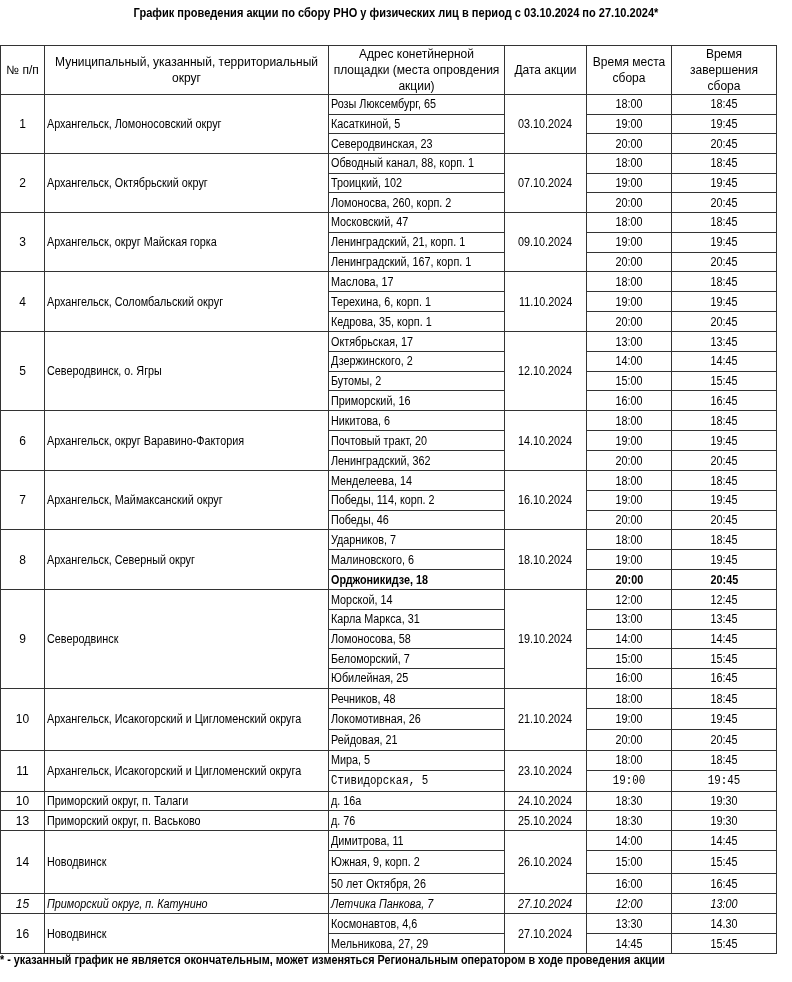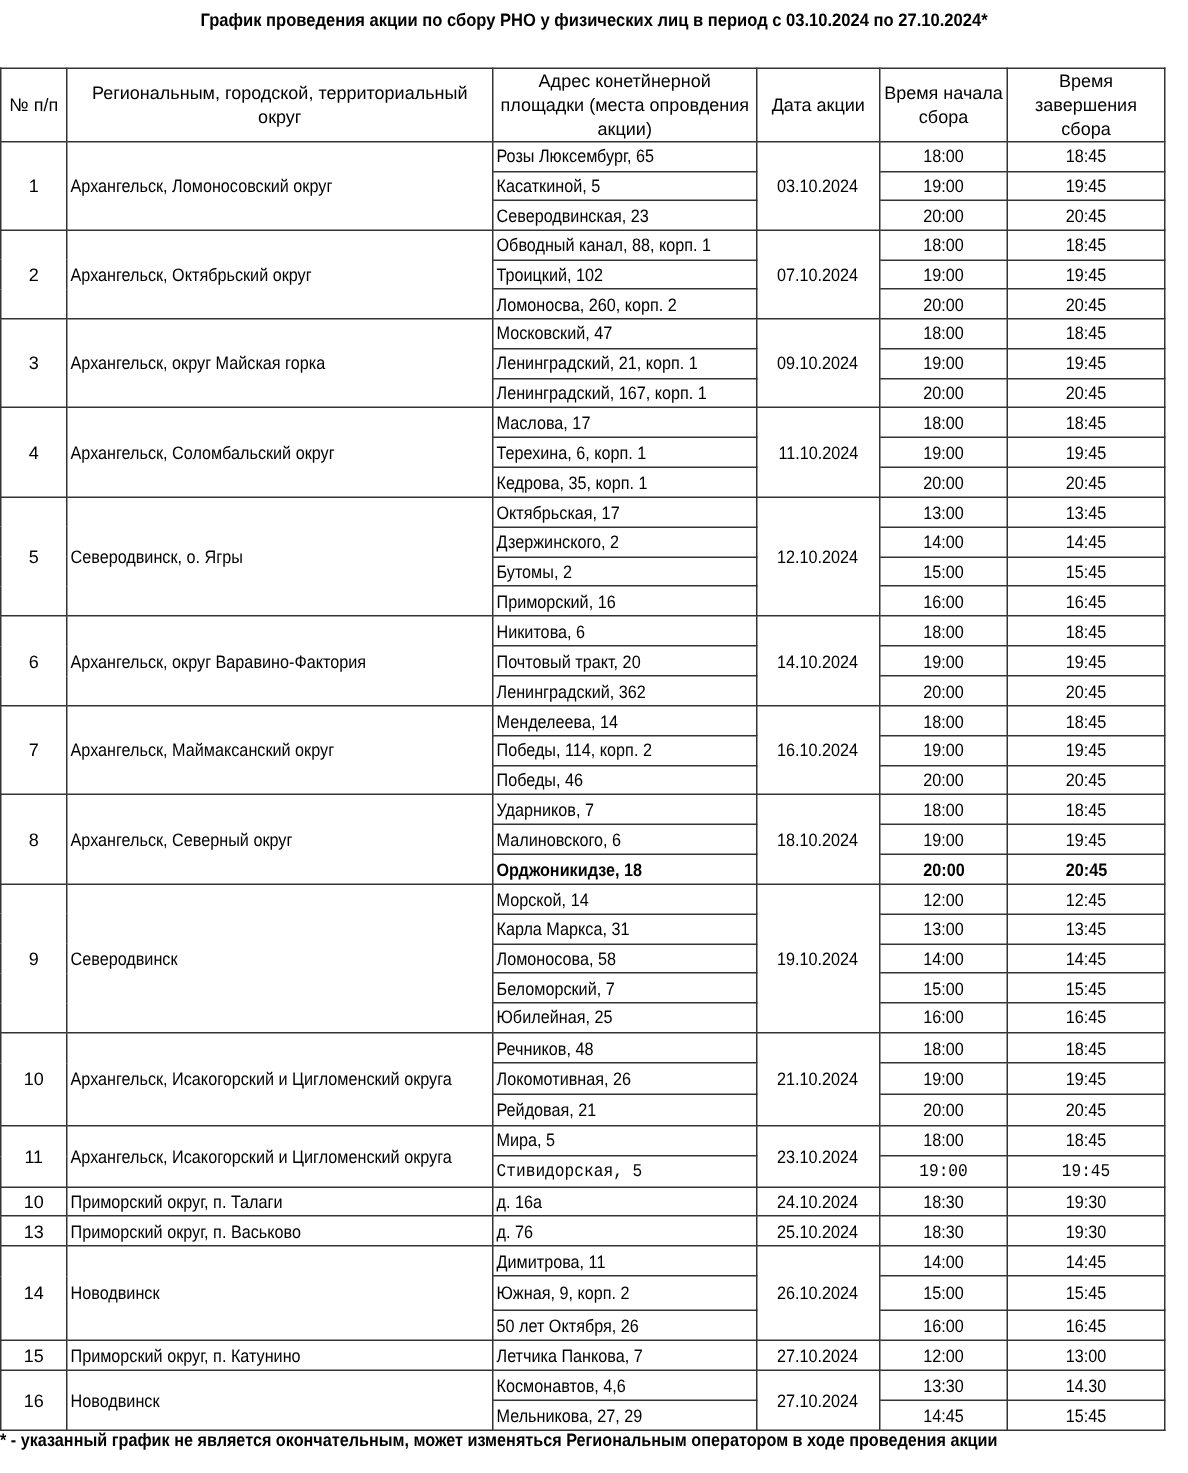--- a/index.html
+++ b/index.html
@@ -33,24 +33,24 @@
     <col class="c1">
       <col class="c2">
       <col class="c3">
       <col class="c4">
       <col class="c5">
       <col class="c6">
   </colgroup>
   <thead>
     <tr>
       <th>№ п/п</th>
-      <th>Региональным, городской, территориальный  округ</th>
+      <th>Муниципальный, указанный, территориальный  округ</th>
       <th>Адрес конетйнерной площадки (места опровдения акции)</th>
       <th>Дата акции</th>
-      <th>Время начала сбора</th>
+      <th>Время места сбора</th>
       <th>Время завершения сбора</th>
     </tr>
   </thead>
   <tbody id="tbody">
       <tr class="grp-top" style="height: 19.7px;">
         <td class="num" rowspan="3">1</td>
         <td class="left" rowspan="3"><span class="cond">Архангельск, Ломоносовский округ</span></td>
         <td class="left"><span class="cond">Розы Люксембург, 65</span></td>
         <td class="center" rowspan="3"><span class="condc">03.10.2024</span></td>
         <td class="center"><span class="condc">18:00</span></td>
@@ -283,21 +283,21 @@
       <tr style="height: 23px;">
         <td class="left"><span class="cond">Южная,  9, корп. 2</span></td>
         <td class="center"><span class="condc">15:00</span></td>
         <td class="center"><span class="condc">15:45</span></td>
       </tr>
       <tr style="height: 20px; padding-left: 39px;">
         <td class="left"><span class="cond">50 лет Октября, 26</span></td>
         <td class="center"><span class="condc">16:00</span></td>
         <td class="center"><span class="condc">16:45</span></td>
       </tr>
-      <tr class="grp-top" style="height: 20px;">
+      <tr class="grp-top" style="height: 20px; font-style: italic;">
         <td class="num" rowspan="1">15</td>
         <td class="left" rowspan="1"><span class="cond">Приморский округ, п. Катунино</span></td>
         <td class="left"><span class="cond">Летчика Панкова, 7</span></td>
         <td class="center" rowspan="1"><span class="condc">27.10.2024</span></td>
         <td class="center"><span class="condc">12:00</span></td>
         <td class="center"><span class="condc">13:00</span></td>
       </tr>
       <tr class="grp-top" style="height: 20px;">
         <td class="num" rowspan="2">16</td>
         <td class="left" rowspan="2"><span class="cond">Новодвинск</span></td>

